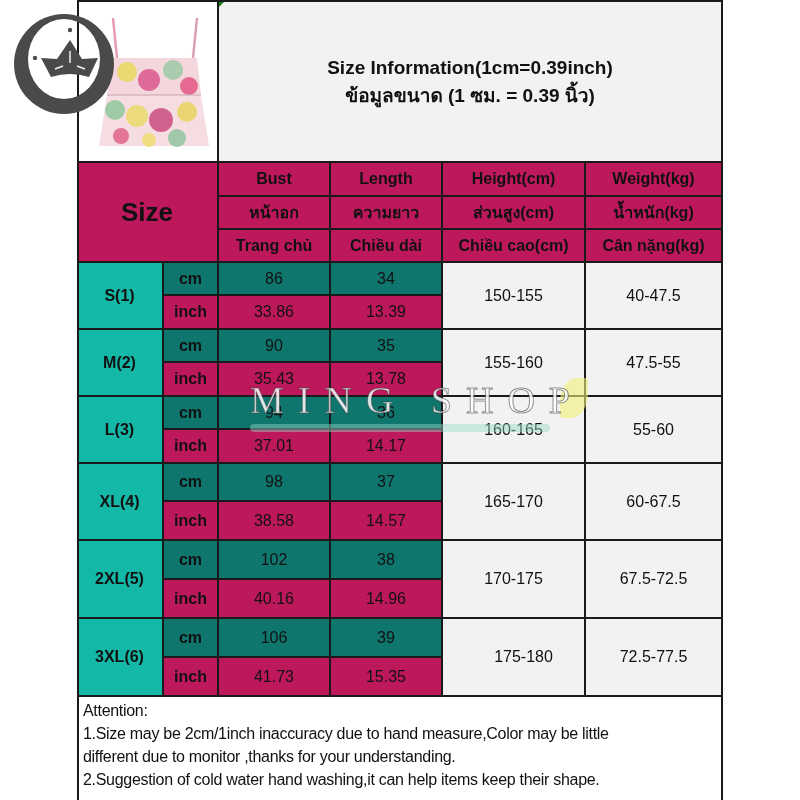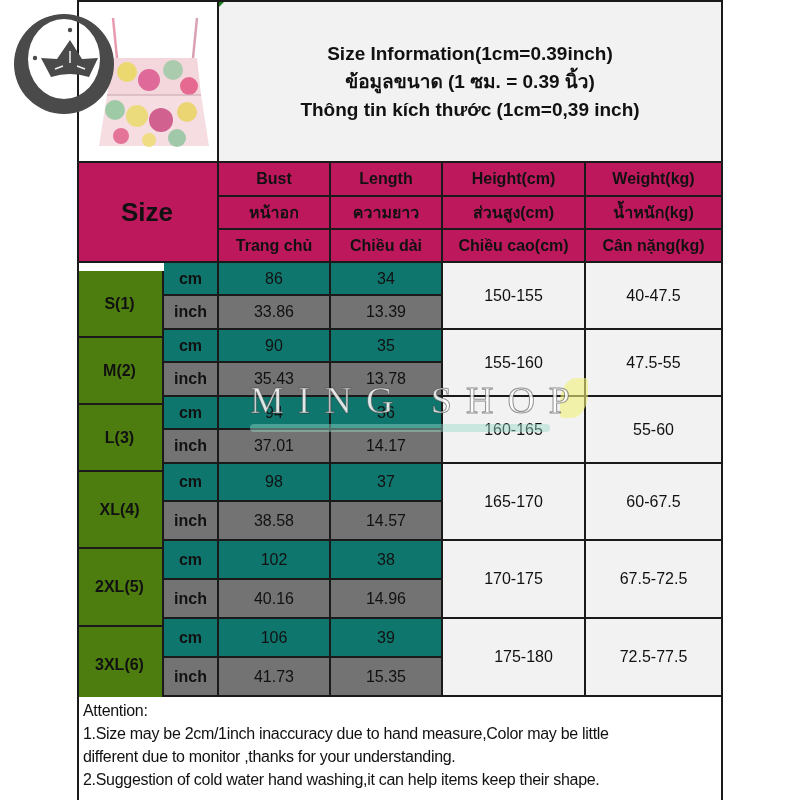--- a/index.html
+++ b/index.html
@@ -17,24 +17,24 @@
   
   .photo-cell { left: 77px; top: 0; width: 142px; height: 163px; background: #fff; border-right: 2px solid #1a1a1a; border-bottom: 2px solid #1a1a1a; }
   .title-cell { left: 219px; top: 0; width: 504px; height: 163px; background: #f2f2f2; border-bottom: 2px solid #1a1a1a; border-right: 2px solid #1a1a1a; border-top: 2px solid #1a1a1a;
     display: flex; flex-direction: column; align-items: center; justify-content: center; font-weight: bold; font-size: 19px; line-height: 28px; text-align: center; }
   .comment-tri { left: 219px; top: 0; width: 0; height: 0; border-top: 7px solid #1e7a1e; border-right: 7px solid transparent; }
 
   
   .cell { border-right: 2px solid #1a1a1a; border-bottom: 2px solid #1a1a1a; display: flex; align-items: center; justify-content: center; font-size: 16px; text-align: center; }
   .hdr { background: #be185d; font-weight: bold; }
   .size-hdr { font-size: 26px; }
-  .label { background: #4d7c0f; font-weight: bold; font-size: 16px; margin-top: 8px; }
+  .label { background: #14b8a6; font-weight: bold; font-size: 16px; }
   .unit { font-weight: bold; }
   .cm { background: #0f766e; }
-  .inch { background: #737373; }
+  .inch { background: #be185d; }
   .merged { background: #f2f2f2; }
 
   
   .attn { left: 77px; top: 697px; width: 646px; height: 110px; border: 2px solid #1a1a1a; border-top: none; background: #fff;
     font-size: 16px; line-height: 23px; padding: 2px 4px; letter-spacing: -0.3px; }
 
   
   .wm { left: 250px; top: 378px; font-size: 38px; letter-spacing: 14px; color: rgba(255,255,255,0.85);
     -webkit-text-stroke: 1px rgba(60,60,60,0.55); font-family: "Liberation Serif", serif; pointer-events: none; }
   .wm-swoosh { left: 250px; top: 424px; width: 300px; height: 8px; border-radius: 4px; background: rgba(150,215,200,0.45); pointer-events: none; }
@@ -67,21 +67,20 @@
     <circle cx="44" cy="136" r="8" fill="#e05a86" opacity="0.8"></circle>
     <circle cx="100" cy="138" r="9" fill="#93c4a0" opacity="0.85"></circle>
     <circle cx="72" cy="140" r="7" fill="#eddc72" opacity="0.85"></circle>
     <line x1="30" y1="95" x2="124" y2="95" stroke="#c9a3ad" stroke-width="1"></line>
   </svg>
 </div>
 
 <div class="abs title-cell">
   <div>Size Information(1cm=0.39inch)</div>
   <div>ข้อมูลขนาด (1 ซม. = 0.39 นิ้ว)</div>
-  <div>Thông tin kích thước (1cm=0,39 inch)</div>
 </div>
 <div class="abs comment-tri"></div>
 
 <div class="abs cell hdr size-hdr" style="left:77px;top:163px;width:142px;height:100px;">Size</div>
 
 <div class="abs cell hdr" style="left:219px;top:163px;width:112px;height:34px;">Bust</div>
 <div class="abs cell hdr" style="left:219px;top:197px;width:112px;height:33px;">หน้าอก</div>
 <div class="abs cell hdr" style="left:219px;top:230px;width:112px;height:33px;">Trang chủ</div>
 
 <div class="abs cell hdr" style="left:331px;top:163px;width:112px;height:34px;">Length</div>

